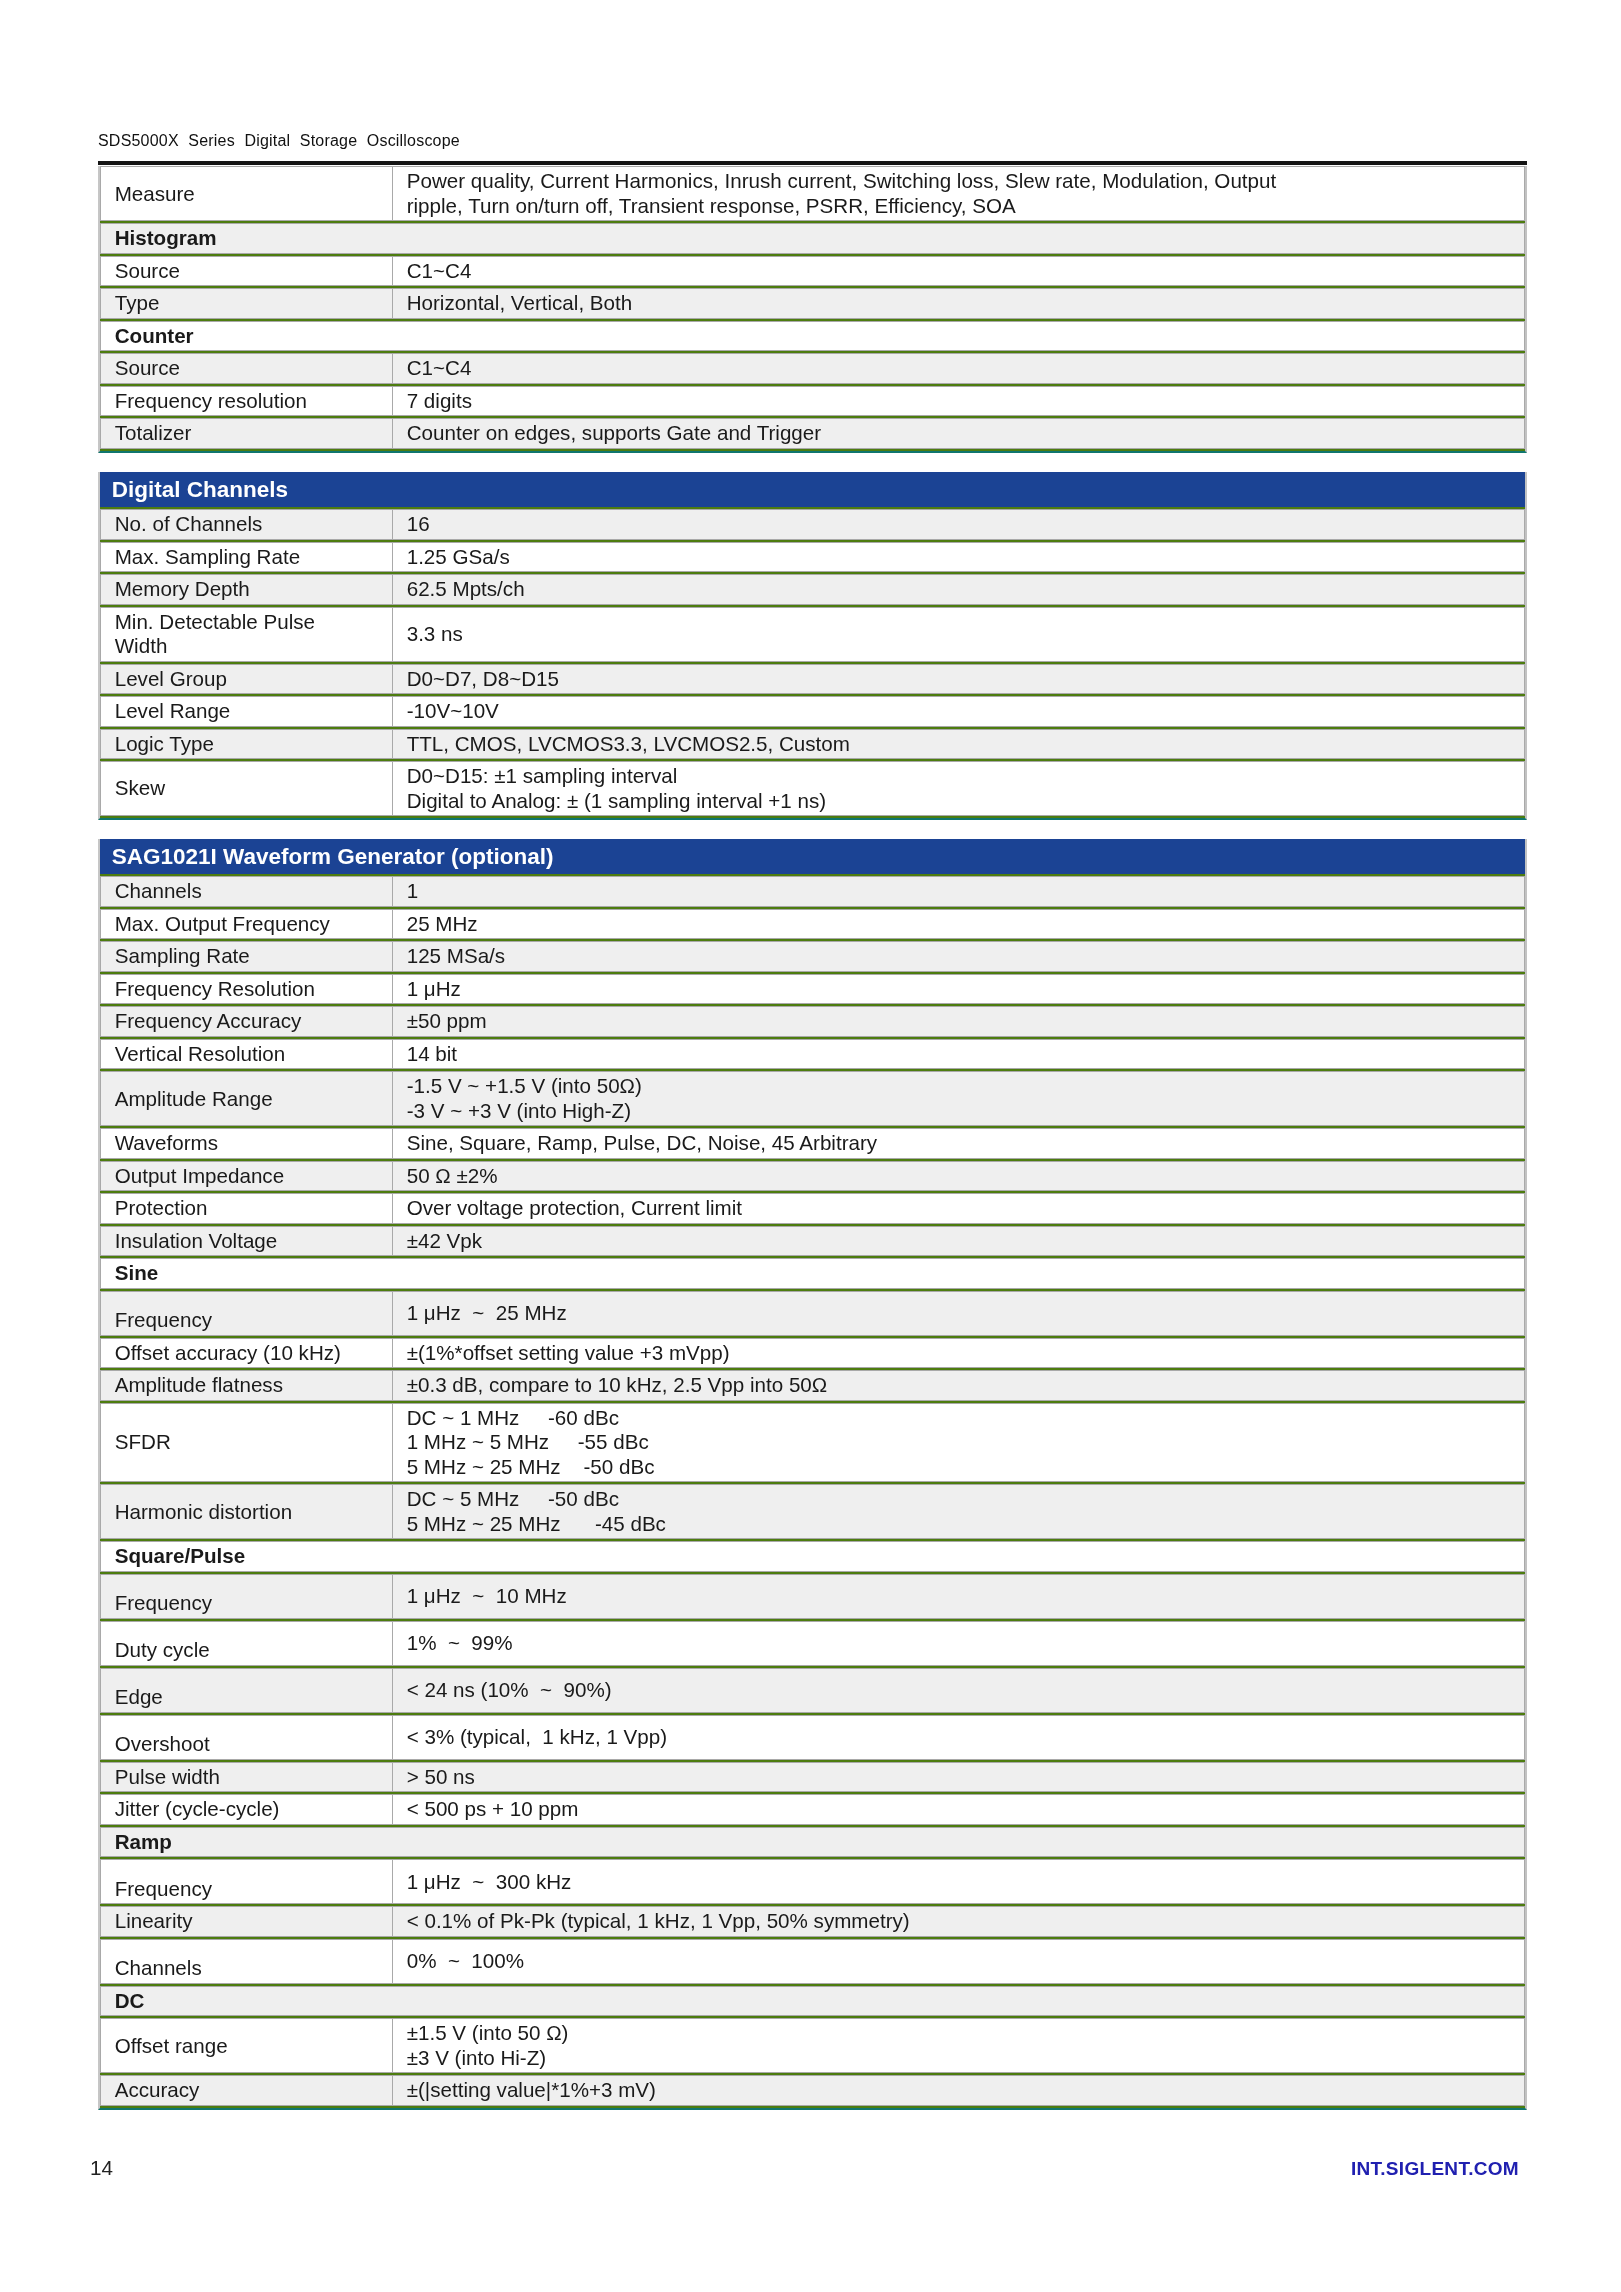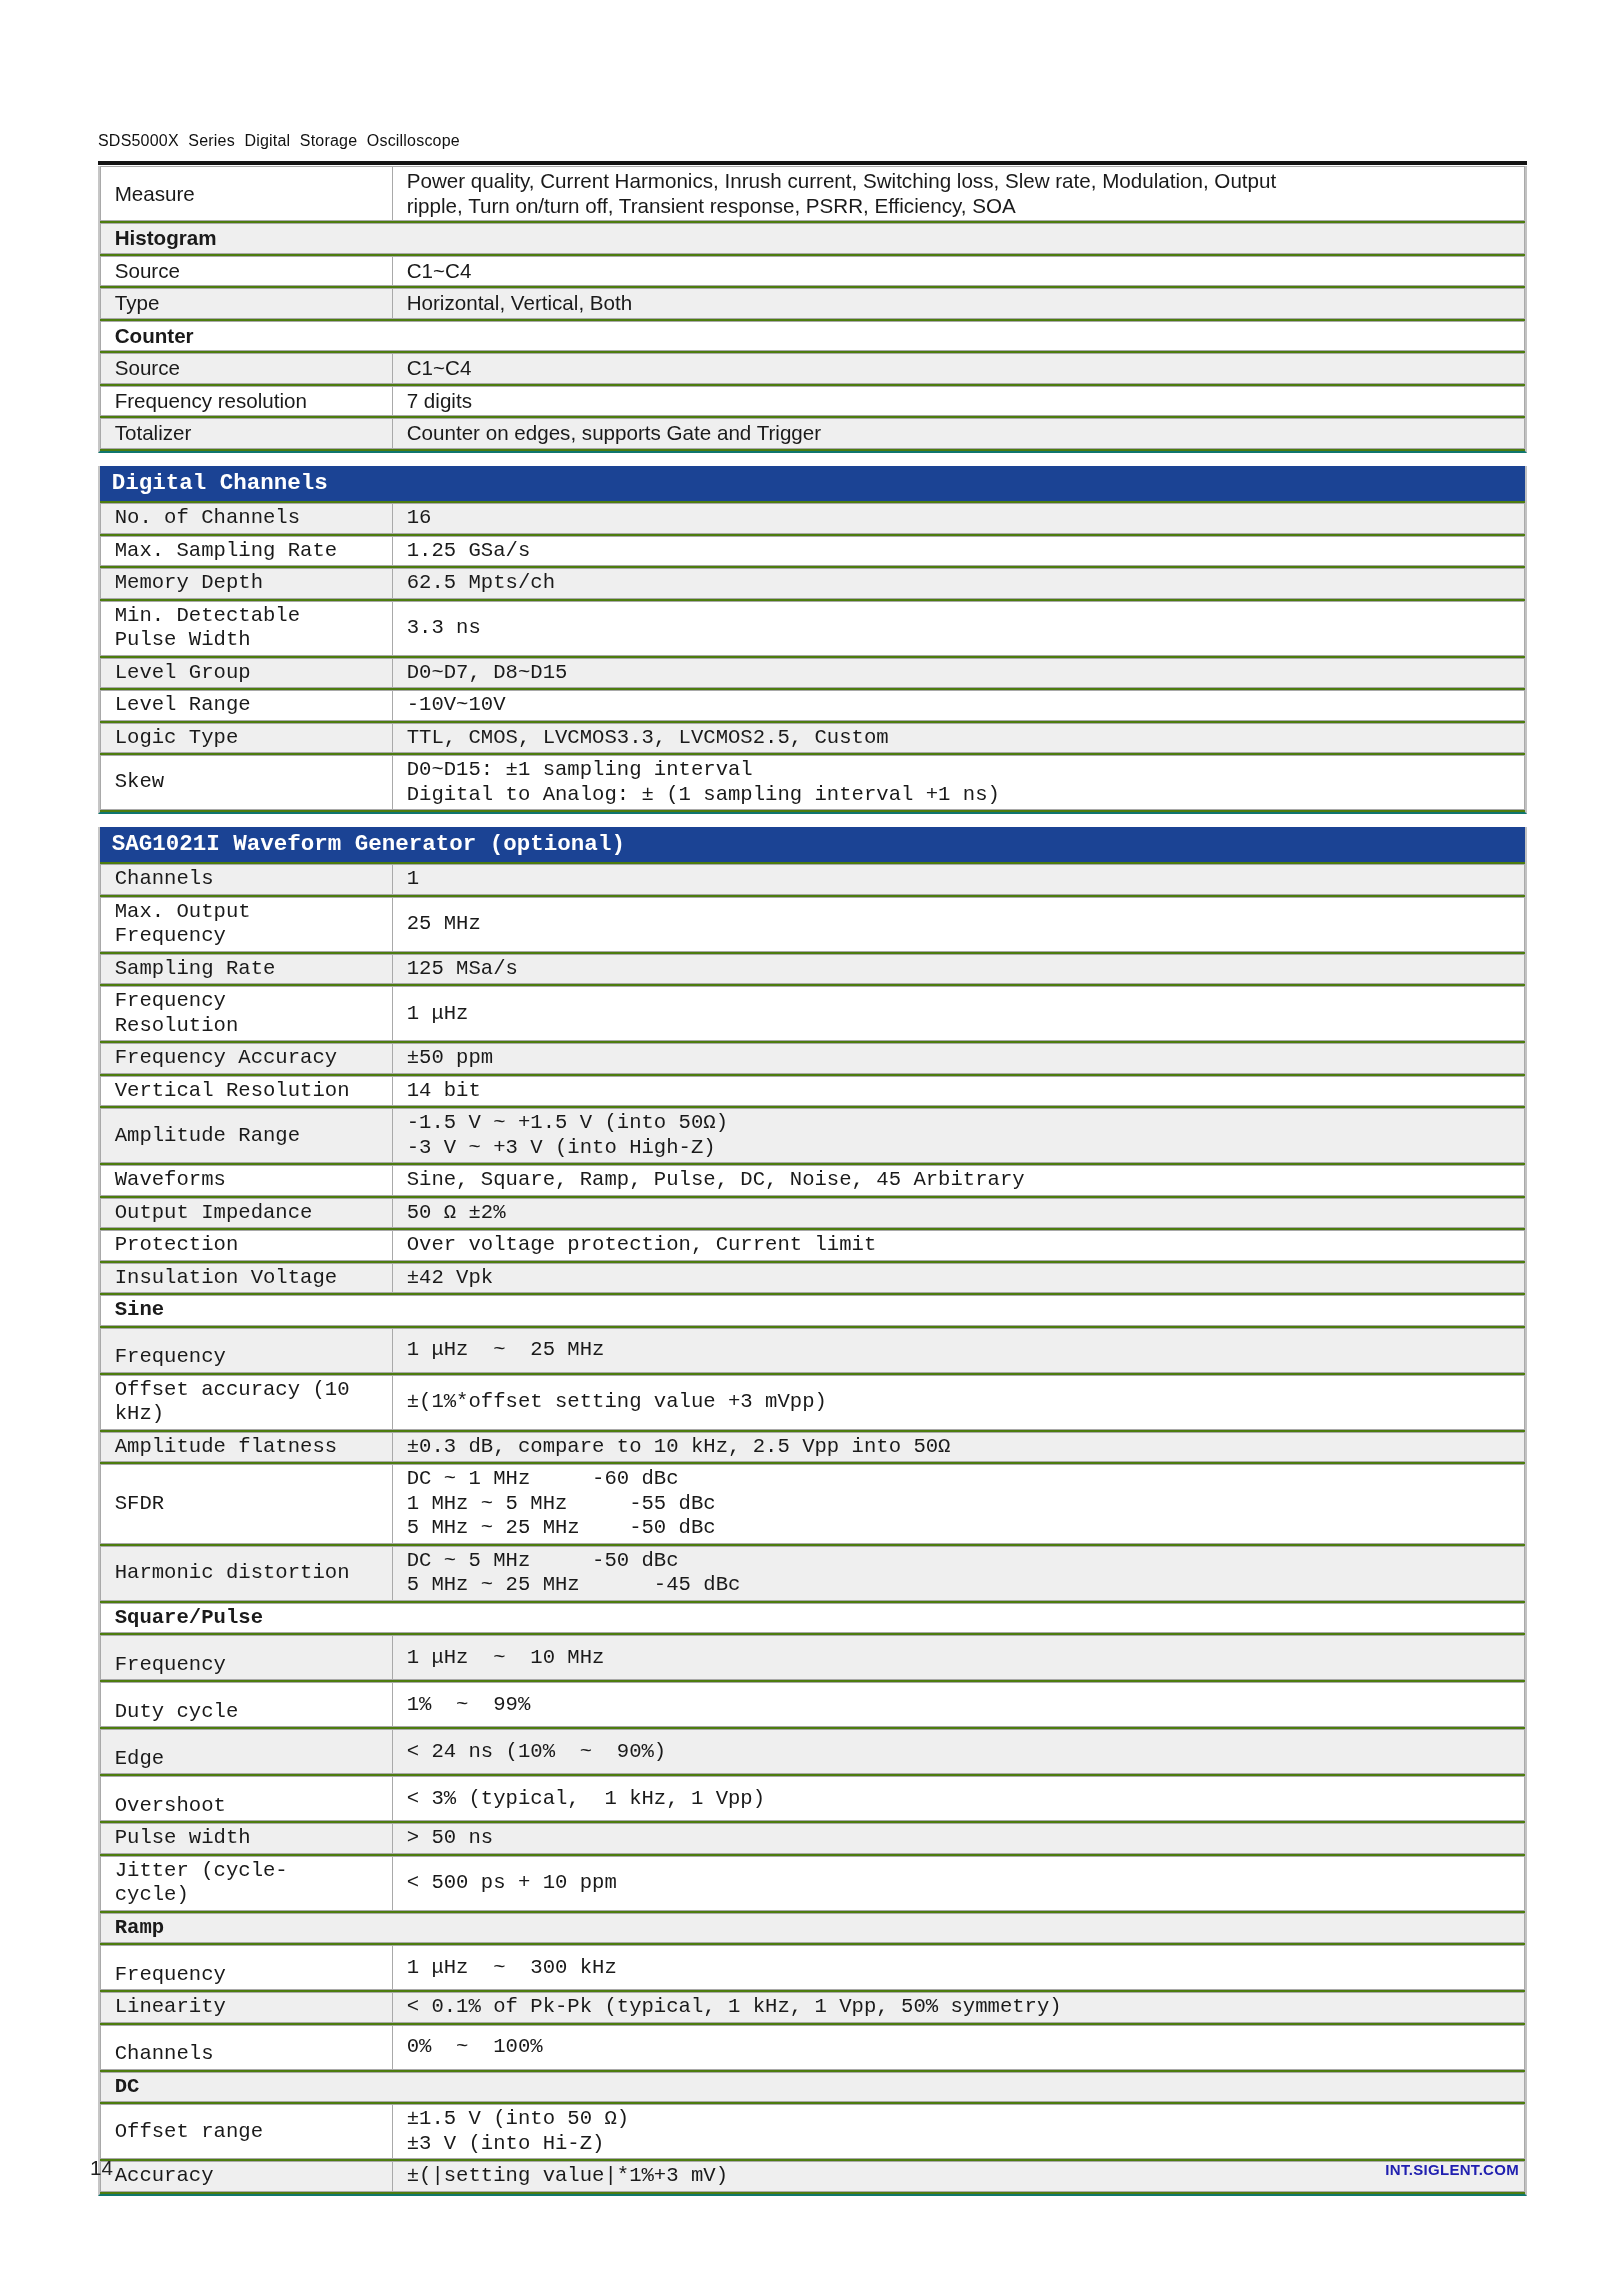--- a/index.html
+++ b/index.html
@@ -29,21 +29,21 @@
     height: 3.9px;
     background: #151515;
   }
   .spec-table {
     border-left: 2px solid #c6c6c6;
     border-right: 2.9px solid #c2c2c2;
     border-bottom: 2px solid #0f766e;
     background: #4d7c0f;
   }
   .spec-table.first { margin-top: 1px; }
-  .spec-table.titled { margin-top: 13px; font-family: Liberation Mono, monospace; }
+  .spec-table.titled { margin-top: 19px; }
   .table-title-bar {
     background: var(--hdr-bg, #1b4394);
     color: var(--hdr-fg, #ffffff);
     font-weight: bold;
     font-size: 22.5px;
     line-height: 25.5px;
     padding: 4.9px 11.8px 4.9px 11.8px;
     margin-bottom: 2px;
   }
   .row {
@@ -85,21 +85,21 @@
     position: absolute;
     left: 90px;
     width: 1429px;
     top: 2156px;
     display: flex;
     justify-content: space-between;
     align-items: baseline;
   }
   .page-number { font-size: 20.6px; color: #222; }
   .footer-site {
-    font-size: 15px;
+    font-size: 19px;
     font-weight: bold;
     color: var(--site-fg, #2020b0);
     letter-spacing: 0.3px;
     text-decoration: none;
   }
 </style>
 </head>
 <body style="--hdr-bg: #1b4394; --hdr-fg: #ffffff; --shade-bg: #efefef; --site-fg: #2020b0;">
 
 <div class="content">

